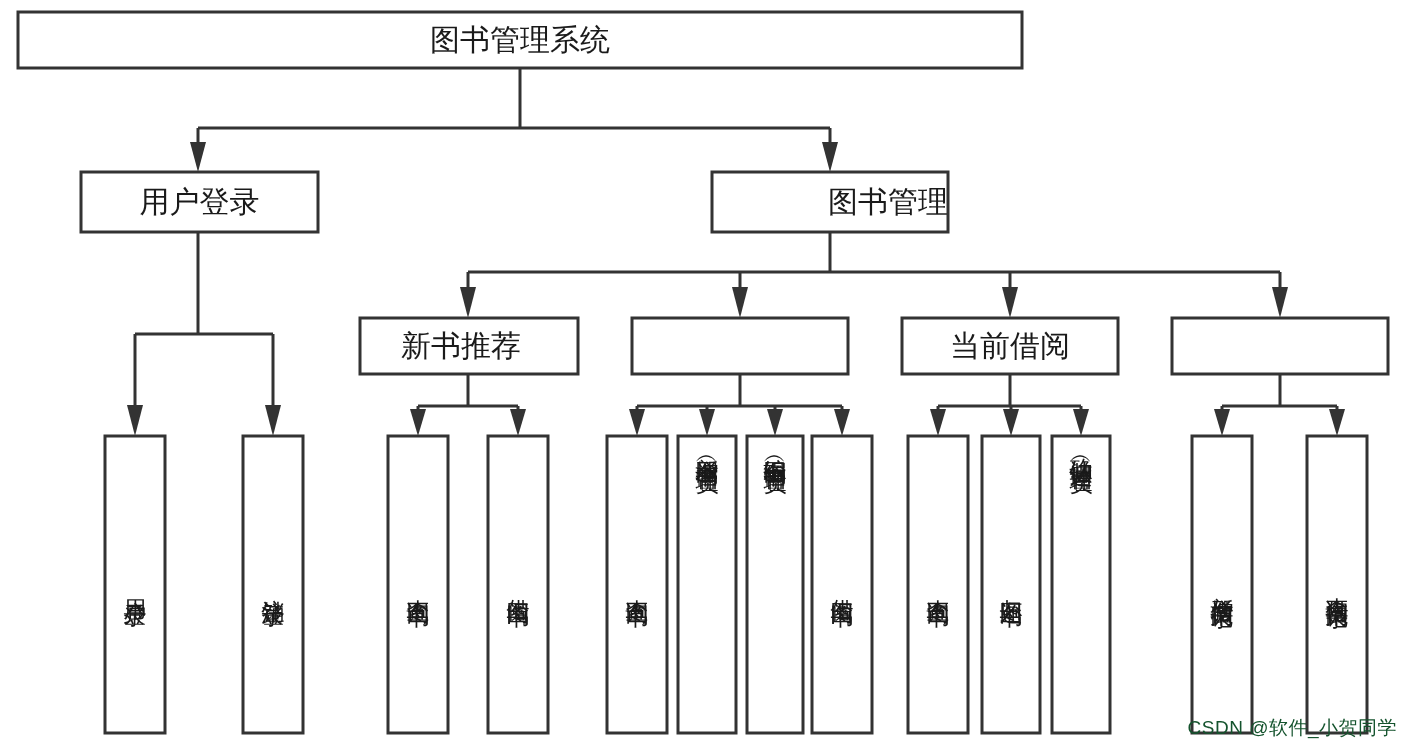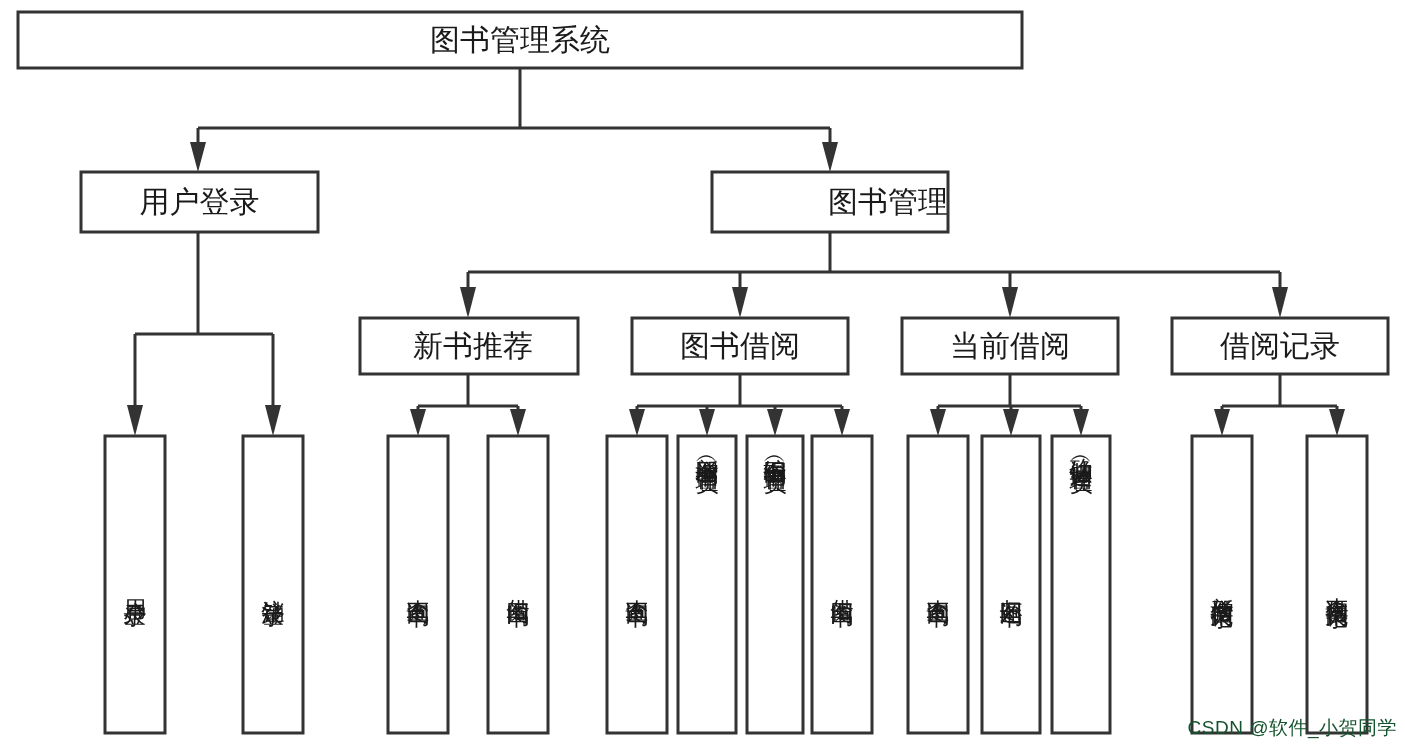--- a/index.html
+++ b/index.html
@@ -191,32 +191,26 @@
     <span>图书管理系统</span>
   </div>
 
   <div class="hlabel-wrap" style="left:81px; top:172px; width:237px; height:60px;">
     <span>用户登录</span>
   </div>
   <div class="hlabel-wrap" style="left:712px; top:172px; width:236px; height:60px;justify-content:flex-end;">
     <span>图书管理</span>
   </div>
 
-  <div class="hlabel-wrap" style="left:364px; top:318px; width:218px; height:56px;">
+  <div class="hlabel-wrap" style="left:352px; top:318px; width:218px; height:56px;">
     <span>新书推荐</span>
-  </div>
-  <div class="hlabel-wrap" style="left:632px; top:318px; width:216px; height:56px;">
-    <span>图书借阅</span>
   </div>
   <div class="hlabel-wrap" style="left:902px; top:318px; width:216px; height:56px;">
     <span>当前借阅</span>
   </div>
-  <div class="hlabel-wrap" style="left:1172px; top:318px; width:216px; height:56px;">
-    <span>借阅记录</span>
-  </div>
 
   <div class="vlabel-wrap center-v" style="left:105px; top:436px; width:60px; height:297px;">
     <span class="vlabel-text">用户登录</span>
   </div>
   <div class="vlabel-wrap center-v" style="left:243px; top:436px; width:60px; height:297px;">
     <span class="vlabel-text">注销登录</span>
   </div>
   <div class="vlabel-wrap center-v" style="left:388px; top:436px; width:60px; height:297px;">
     <span class="vlabel-text">查询图书</span>
   </div>

